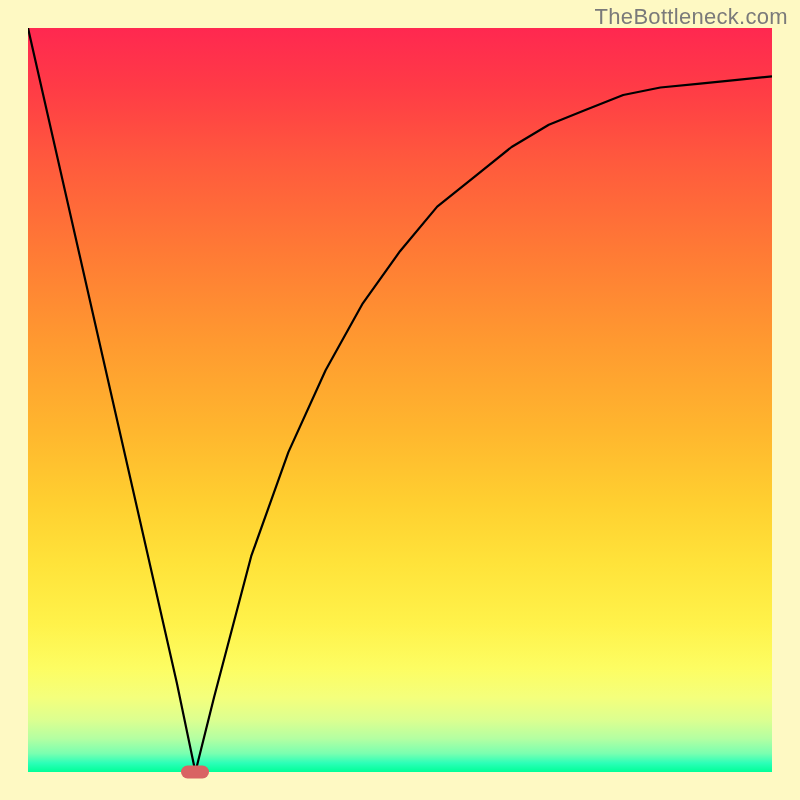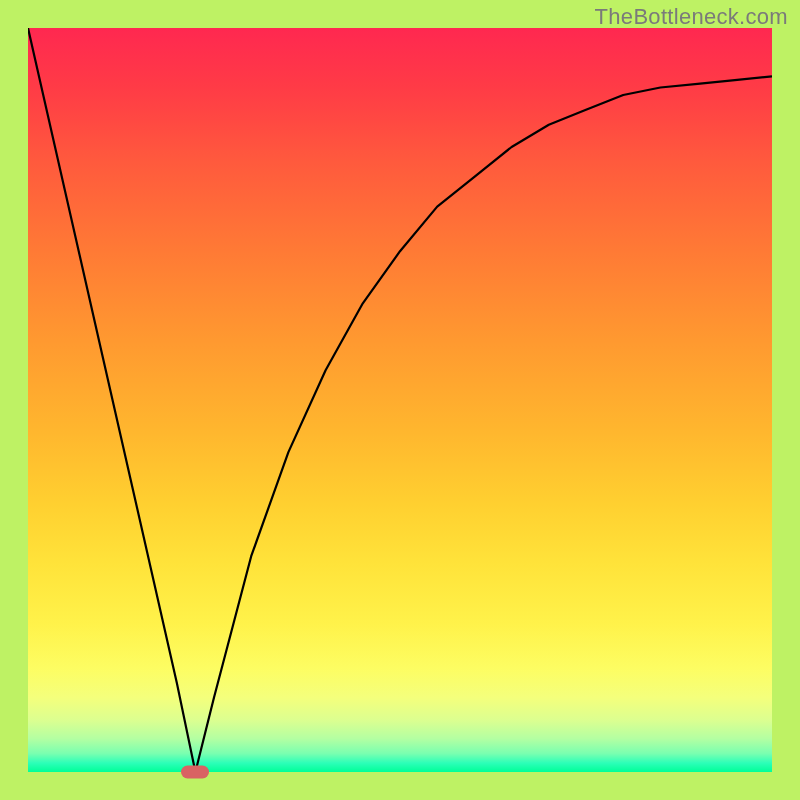--- a/index.html
+++ b/index.html
@@ -8,21 +8,21 @@
     width: 800px;
     height: 800px;
     background: #000;
     font-family: Arial, Helvetica, sans-serif;
     overflow: hidden;
   }
   .frame {
     position: relative;
     width: 800px;
     height: 800px;
-    background: #bef264;
+    background: #fef9c3;
   }
   .plot {
     position: absolute;
     left: 28px;
     top: 28px;
     width: 744px;
     height: 744px;
   }
   .gradient {
     position: absolute;

